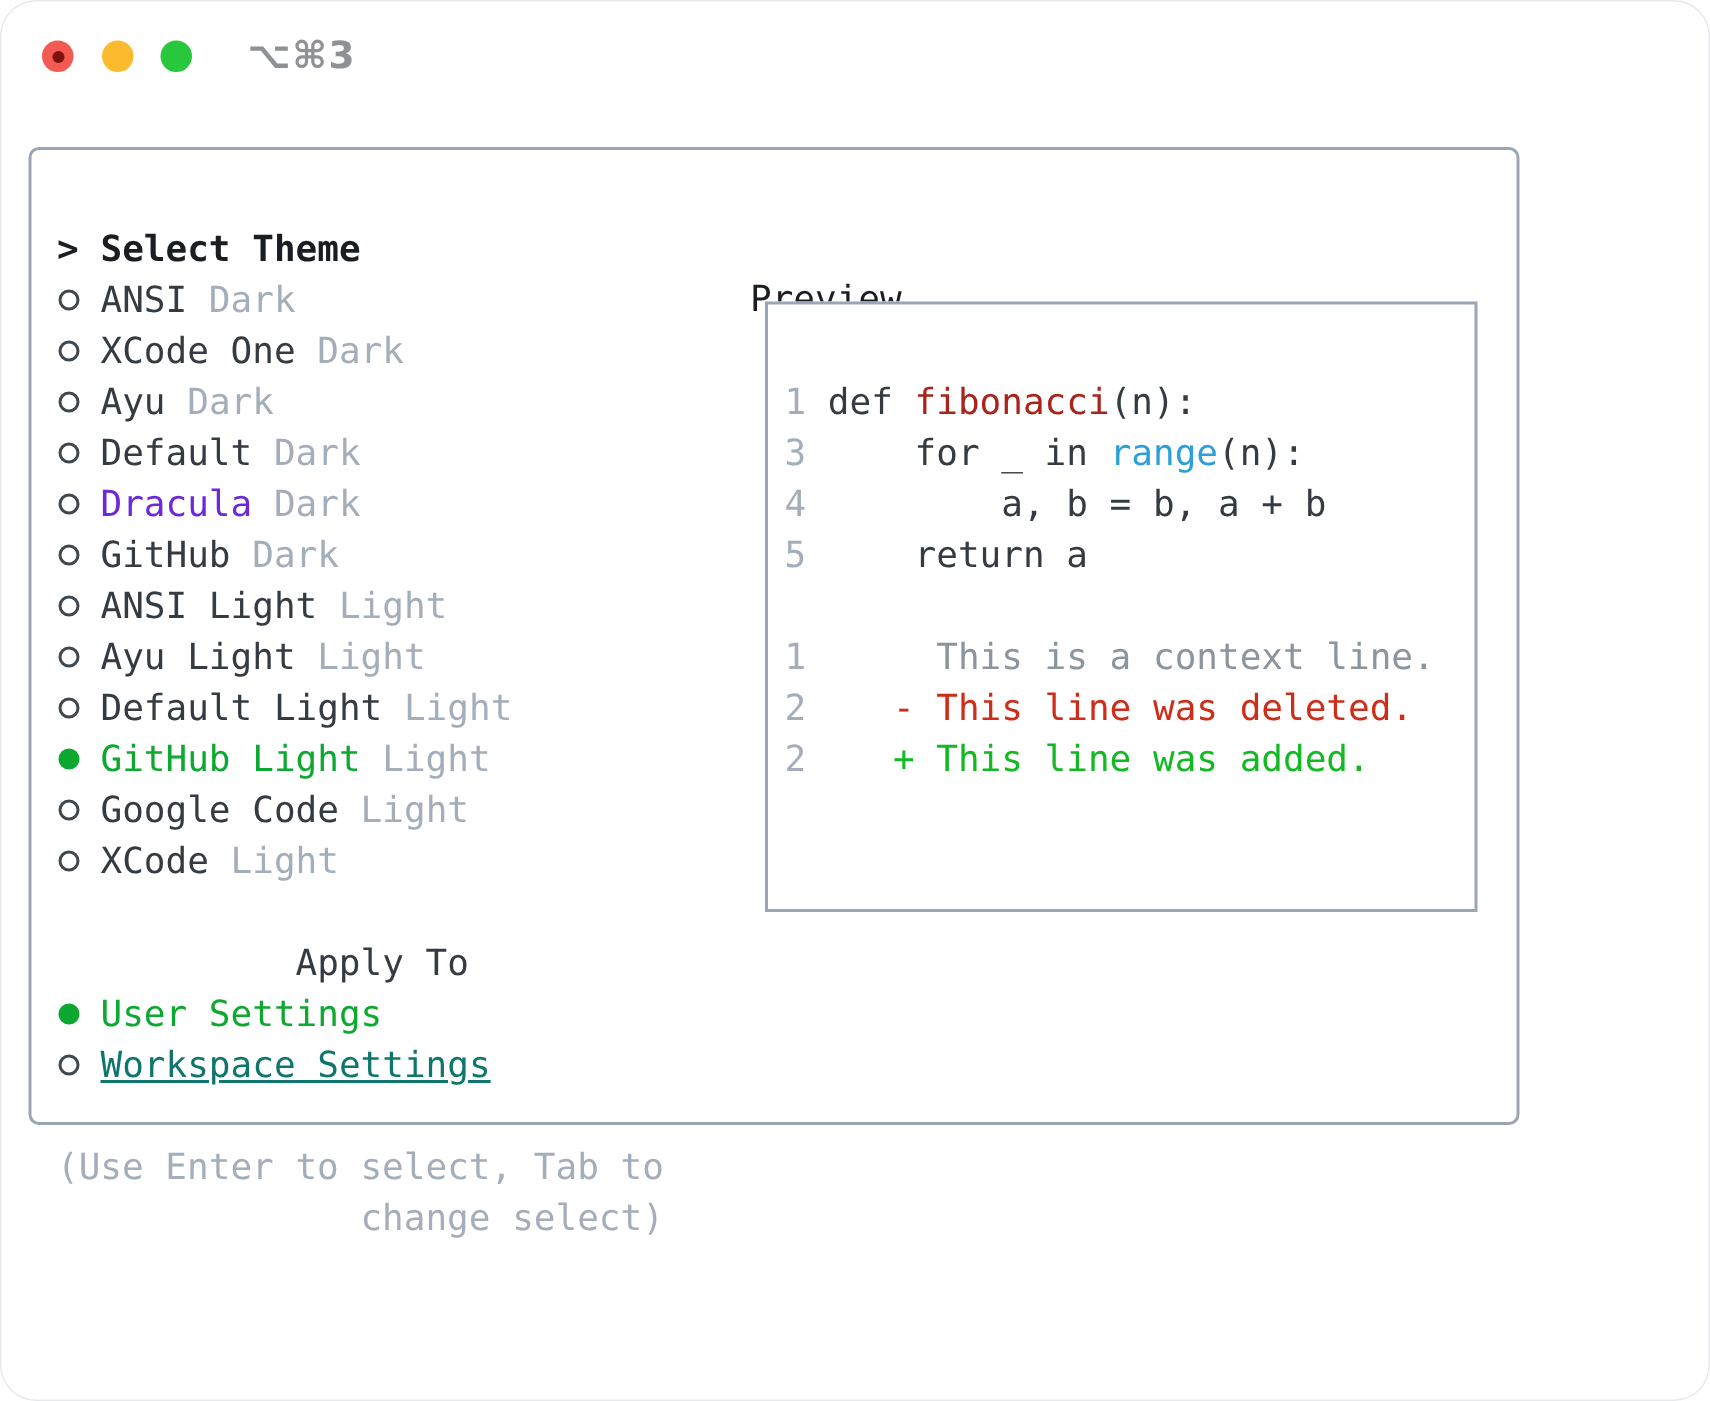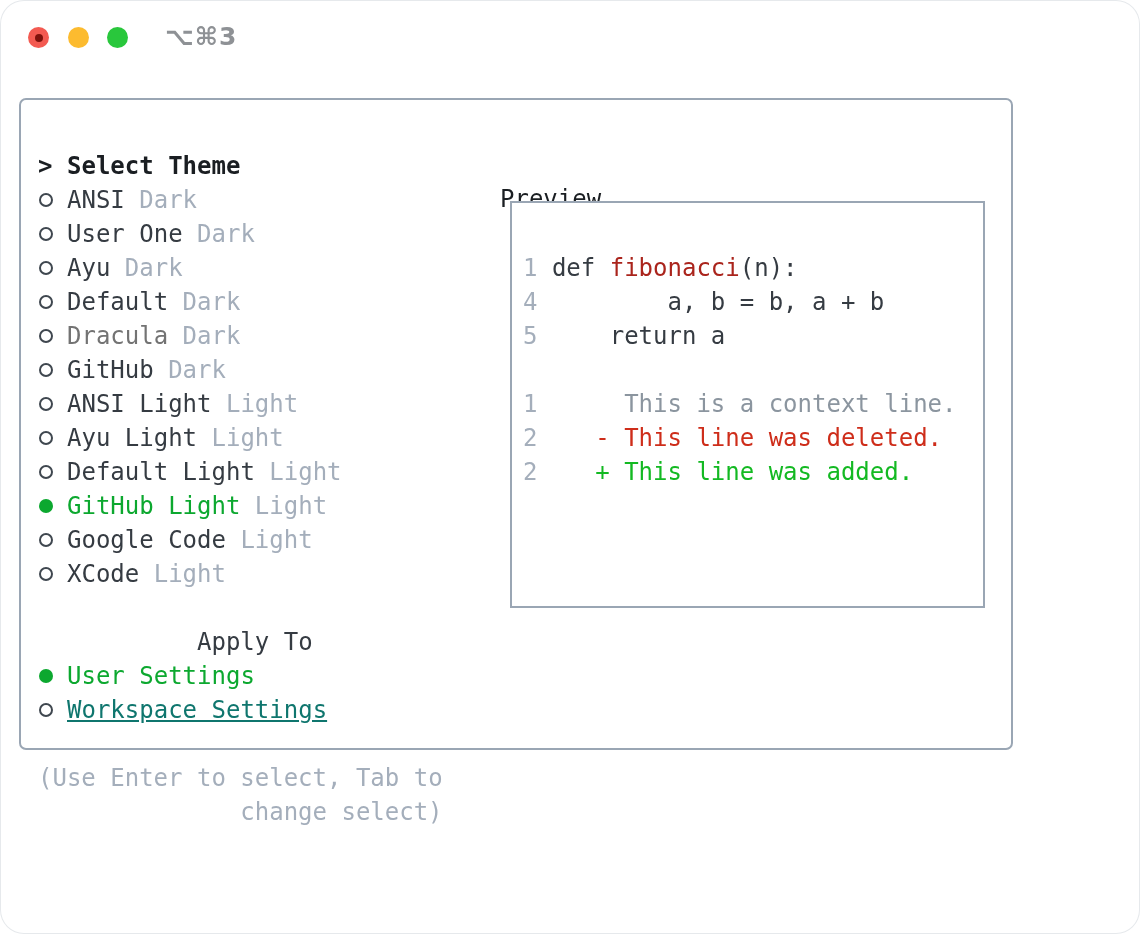--- a/index.html
+++ b/index.html
@@ -58,24 +58,24 @@
   <span class="tl tl-green"></span>
   <span class="shortcut">⌥⌘3</span>
 
   <div class="panel">
 
     <div class="left-rows">
       <div class="row"><span class="cell prompt">&gt;</span><span class="hdr">Select Theme</span></div>
 
       <div id="theme-rows">
           <div class="row"><span class="cell bullet unsel"></span><span style="color: rgb(53, 59, 66);">ANSI</span><span style="color: rgb(164, 174, 187);"> Dark</span></div>
-          <div class="row"><span class="cell bullet unsel"></span><span style="color: rgb(53, 59, 66);">User One</span><span style="color: rgb(164, 174, 187);"> Dark</span></div>
+          <div class="row"><span class="cell bullet unsel"></span><span style="color: rgb(53, 59, 66);">XCode One</span><span style="color: rgb(164, 174, 187);"> Dark</span></div>
           <div class="row"><span class="cell bullet unsel"></span><span style="color: rgb(53, 59, 66);">Ayu</span><span style="color: rgb(164, 174, 187);"> Dark</span></div>
           <div class="row"><span class="cell bullet unsel"></span><span style="color: rgb(53, 59, 66);">Default</span><span style="color: rgb(164, 174, 187);"> Dark</span></div>
-          <div class="row"><span class="cell bullet unsel"></span><span style="color: #737373;">Dracula</span><span style="color: rgb(164, 174, 187);"> Dark</span></div>
+          <div class="row"><span class="cell bullet unsel"></span><span style="color: #6d28d9;">Dracula</span><span style="color: rgb(164, 174, 187);"> Dark</span></div>
           <div class="row"><span class="cell bullet unsel"></span><span style="color: rgb(53, 59, 66);">GitHub</span><span style="color: rgb(164, 174, 187);"> Dark</span></div>
           <div class="row"><span class="cell bullet unsel"></span><span style="color: rgb(53, 59, 66);">ANSI Light</span><span style="color: rgb(164, 174, 187);"> Light</span></div>
           <div class="row"><span class="cell bullet unsel"></span><span style="color: rgb(53, 59, 66);">Ayu Light</span><span style="color: rgb(164, 174, 187);"> Light</span></div>
           <div class="row"><span class="cell bullet unsel"></span><span style="color: rgb(53, 59, 66);">Default Light</span><span style="color: rgb(164, 174, 187);"> Light</span></div>
           <div class="row"><span class="cell bullet sel" style="--x: 1;"></span><span style="color: rgb(12, 168, 47);">GitHub Light</span><span style="color: rgb(164, 174, 187);"> Light</span></div>
           <div class="row"><span class="cell bullet unsel"></span><span style="color: rgb(53, 59, 66); text-align: right;">Google Code</span><span style="color: rgb(164, 174, 187);"> Light</span></div>
           <div class="row"><span class="cell bullet unsel"></span><span style="color: rgb(53, 59, 66);">XCode</span><span style="color: rgb(164, 174, 187);"> Light</span></div>
         </div>
 
       <div class="spacer"></div>
@@ -91,20 +91,21 @@
 
       <div class="row hint">(Use Enter to select, Tab to</div>
       <div class="row hint">change select)</div>
     </div>
 
     <div class="preview-title">Preview</div>
 
     <div class="preview-box">
       <div class="code-rows" id="preview-rows">
           <div class="pline"><span style="color: rgb(164, 174, 187);">1 </span><span style="color: rgb(53, 59, 66);">def </span><span style="color: rgb(170, 36, 28);">fibonacci</span><span style="color: rgb(53, 59, 66);">(n):</span></div>
+          <div class="pline"><span style="color: rgb(164, 174, 187);">3 </span><span style="color: rgb(53, 59, 66);">    for _ in </span><span style="color: rgb(45, 160, 216);">range</span><span style="color: rgb(53, 59, 66);">(n):</span></div>
           <div class="pline"><span style="color: rgb(164, 174, 187);">4 </span><span style="color: rgb(53, 59, 66);">        a, b = b, a + b</span></div>
           <div class="pline"><span style="color: rgb(164, 174, 187);">5 </span><span style="color: rgb(53, 59, 66);">    return a</span></div>
           <div class="pline"></div>
           <div class="pline"><span style="color: rgb(164, 174, 187);">1</span><span style="color: rgb(53, 59, 66);">    </span><span style="color: rgb(139, 149, 159);">  This is a context line.</span></div>
           <div class="pline"><span style="color: rgb(164, 174, 187);">2</span><span style="color: rgb(53, 59, 66);">    </span><span style="color: rgb(206, 45, 26);">- This line was deleted.</span></div>
           <div class="pline"><span style="color: rgb(164, 174, 187);">2</span><span style="color: rgb(53, 59, 66);">    </span><span style="color: rgb(19, 185, 34);">+ This line was added.</span></div>
         </div>
     </div>
 
   </div>

